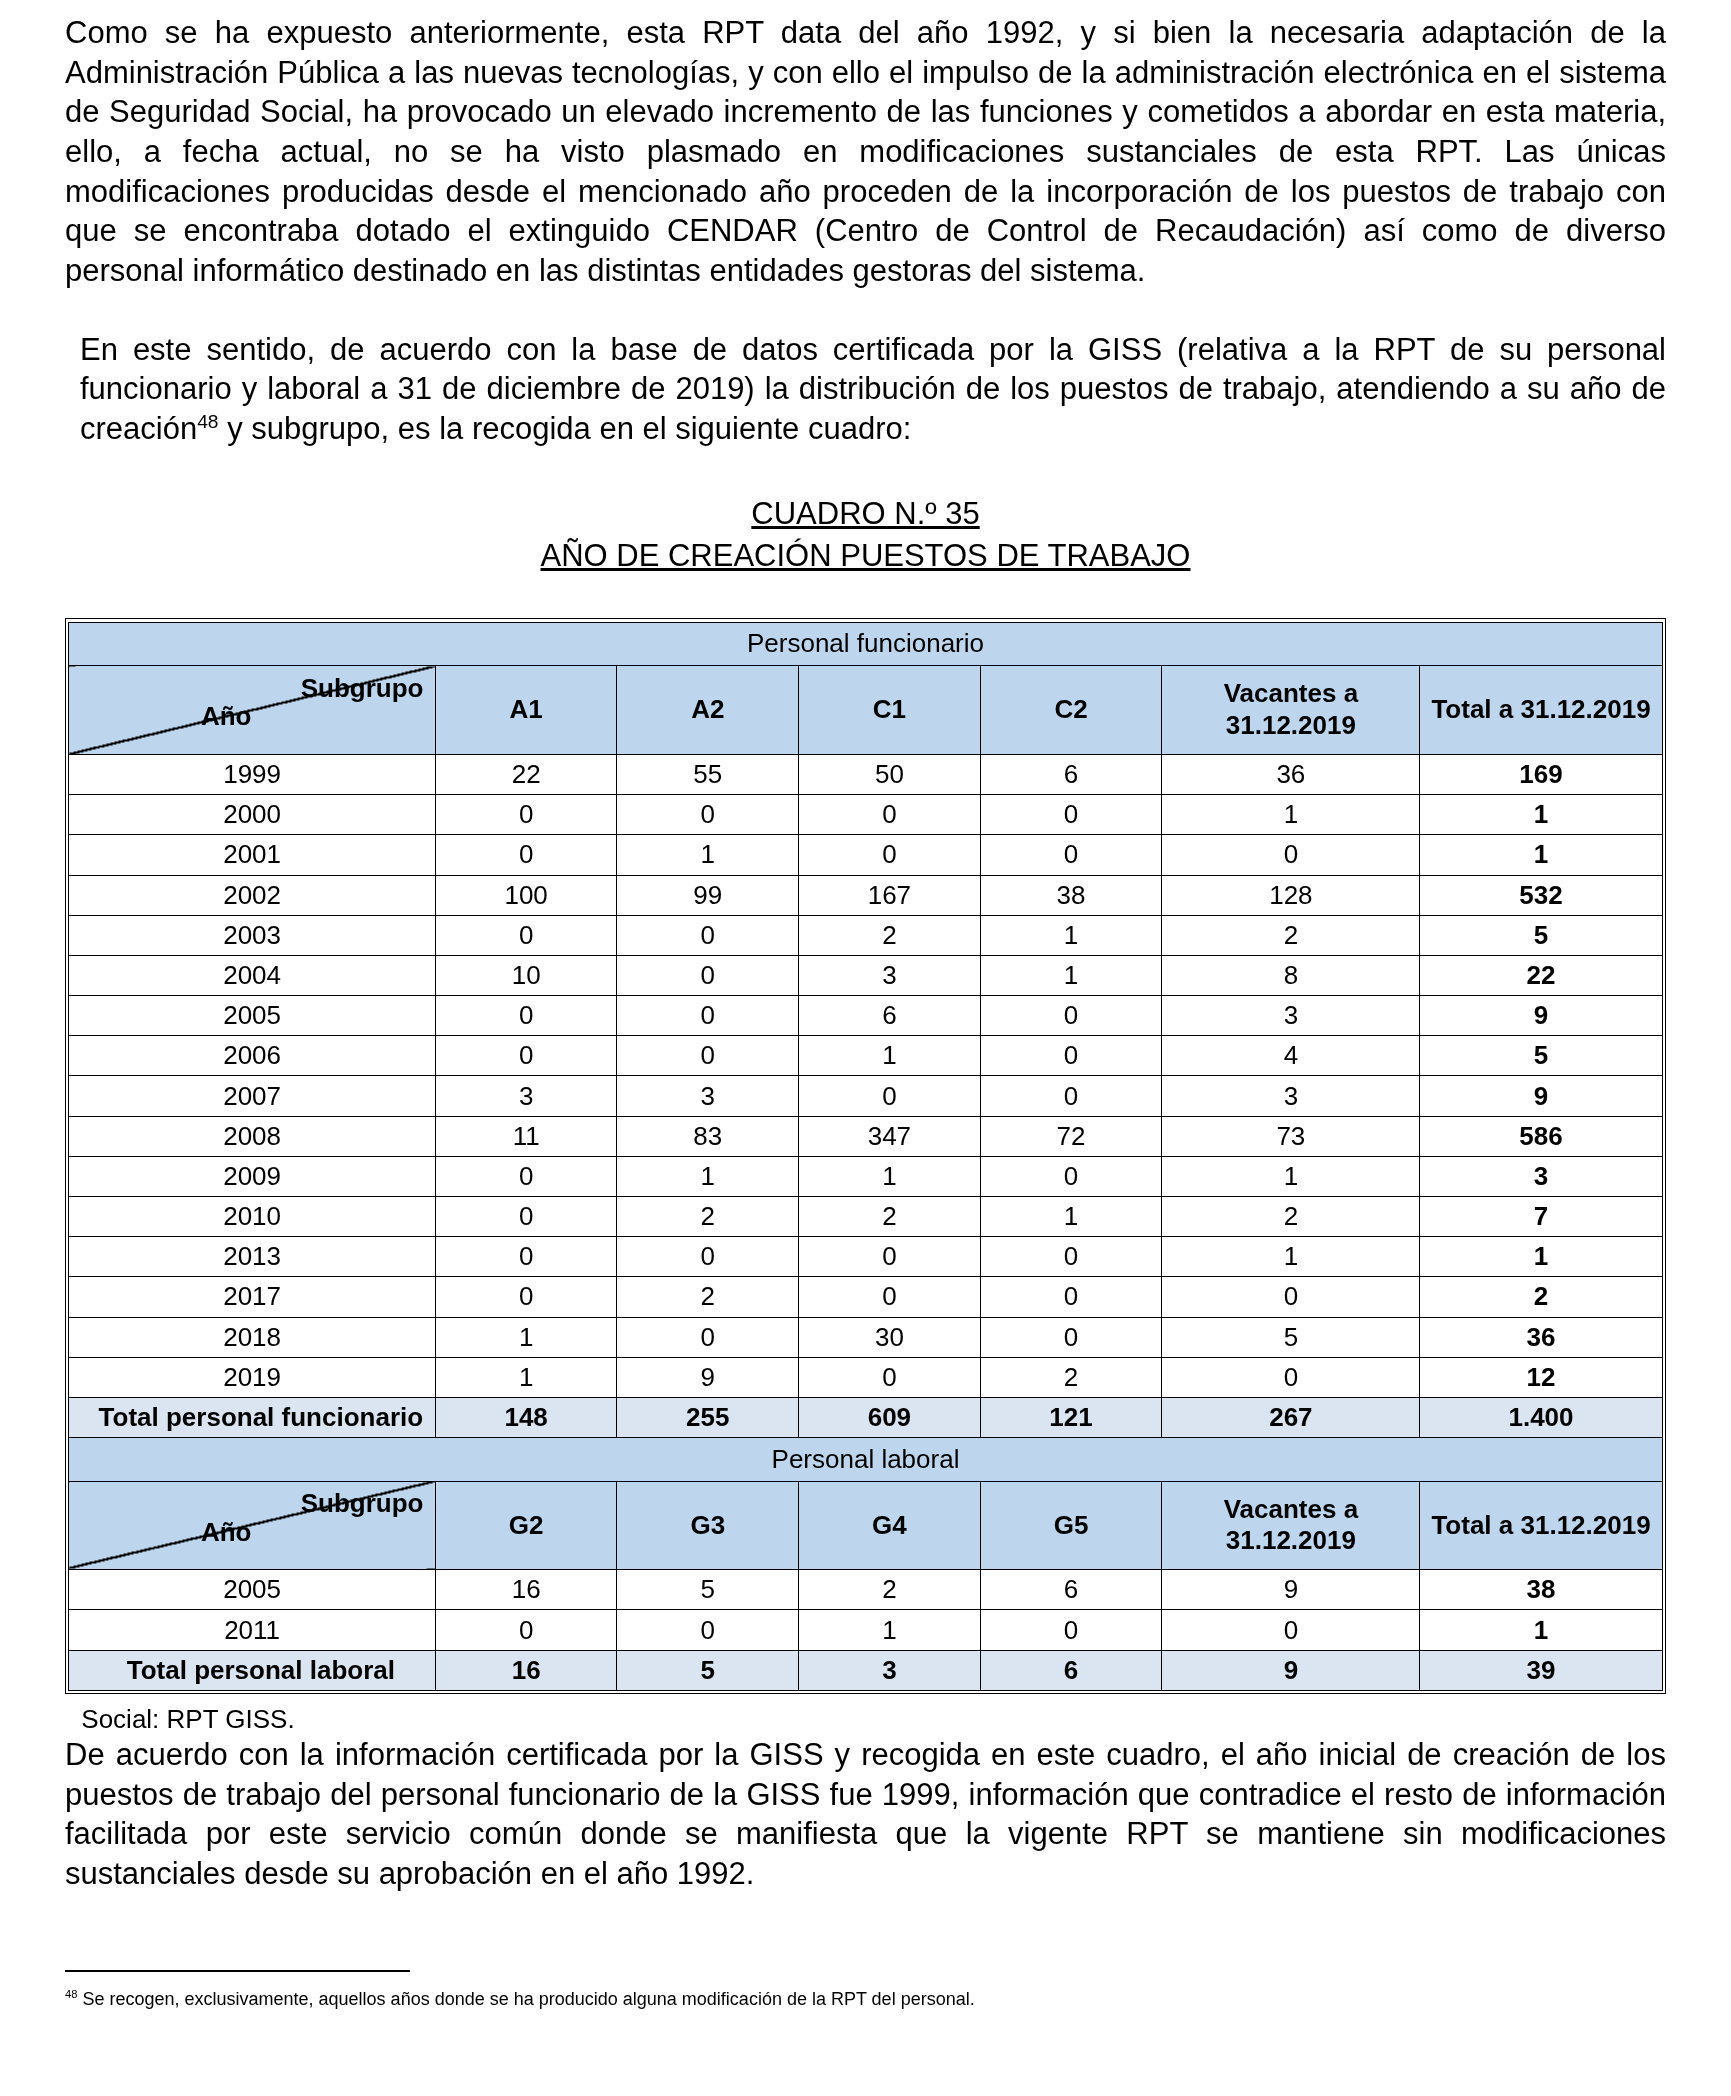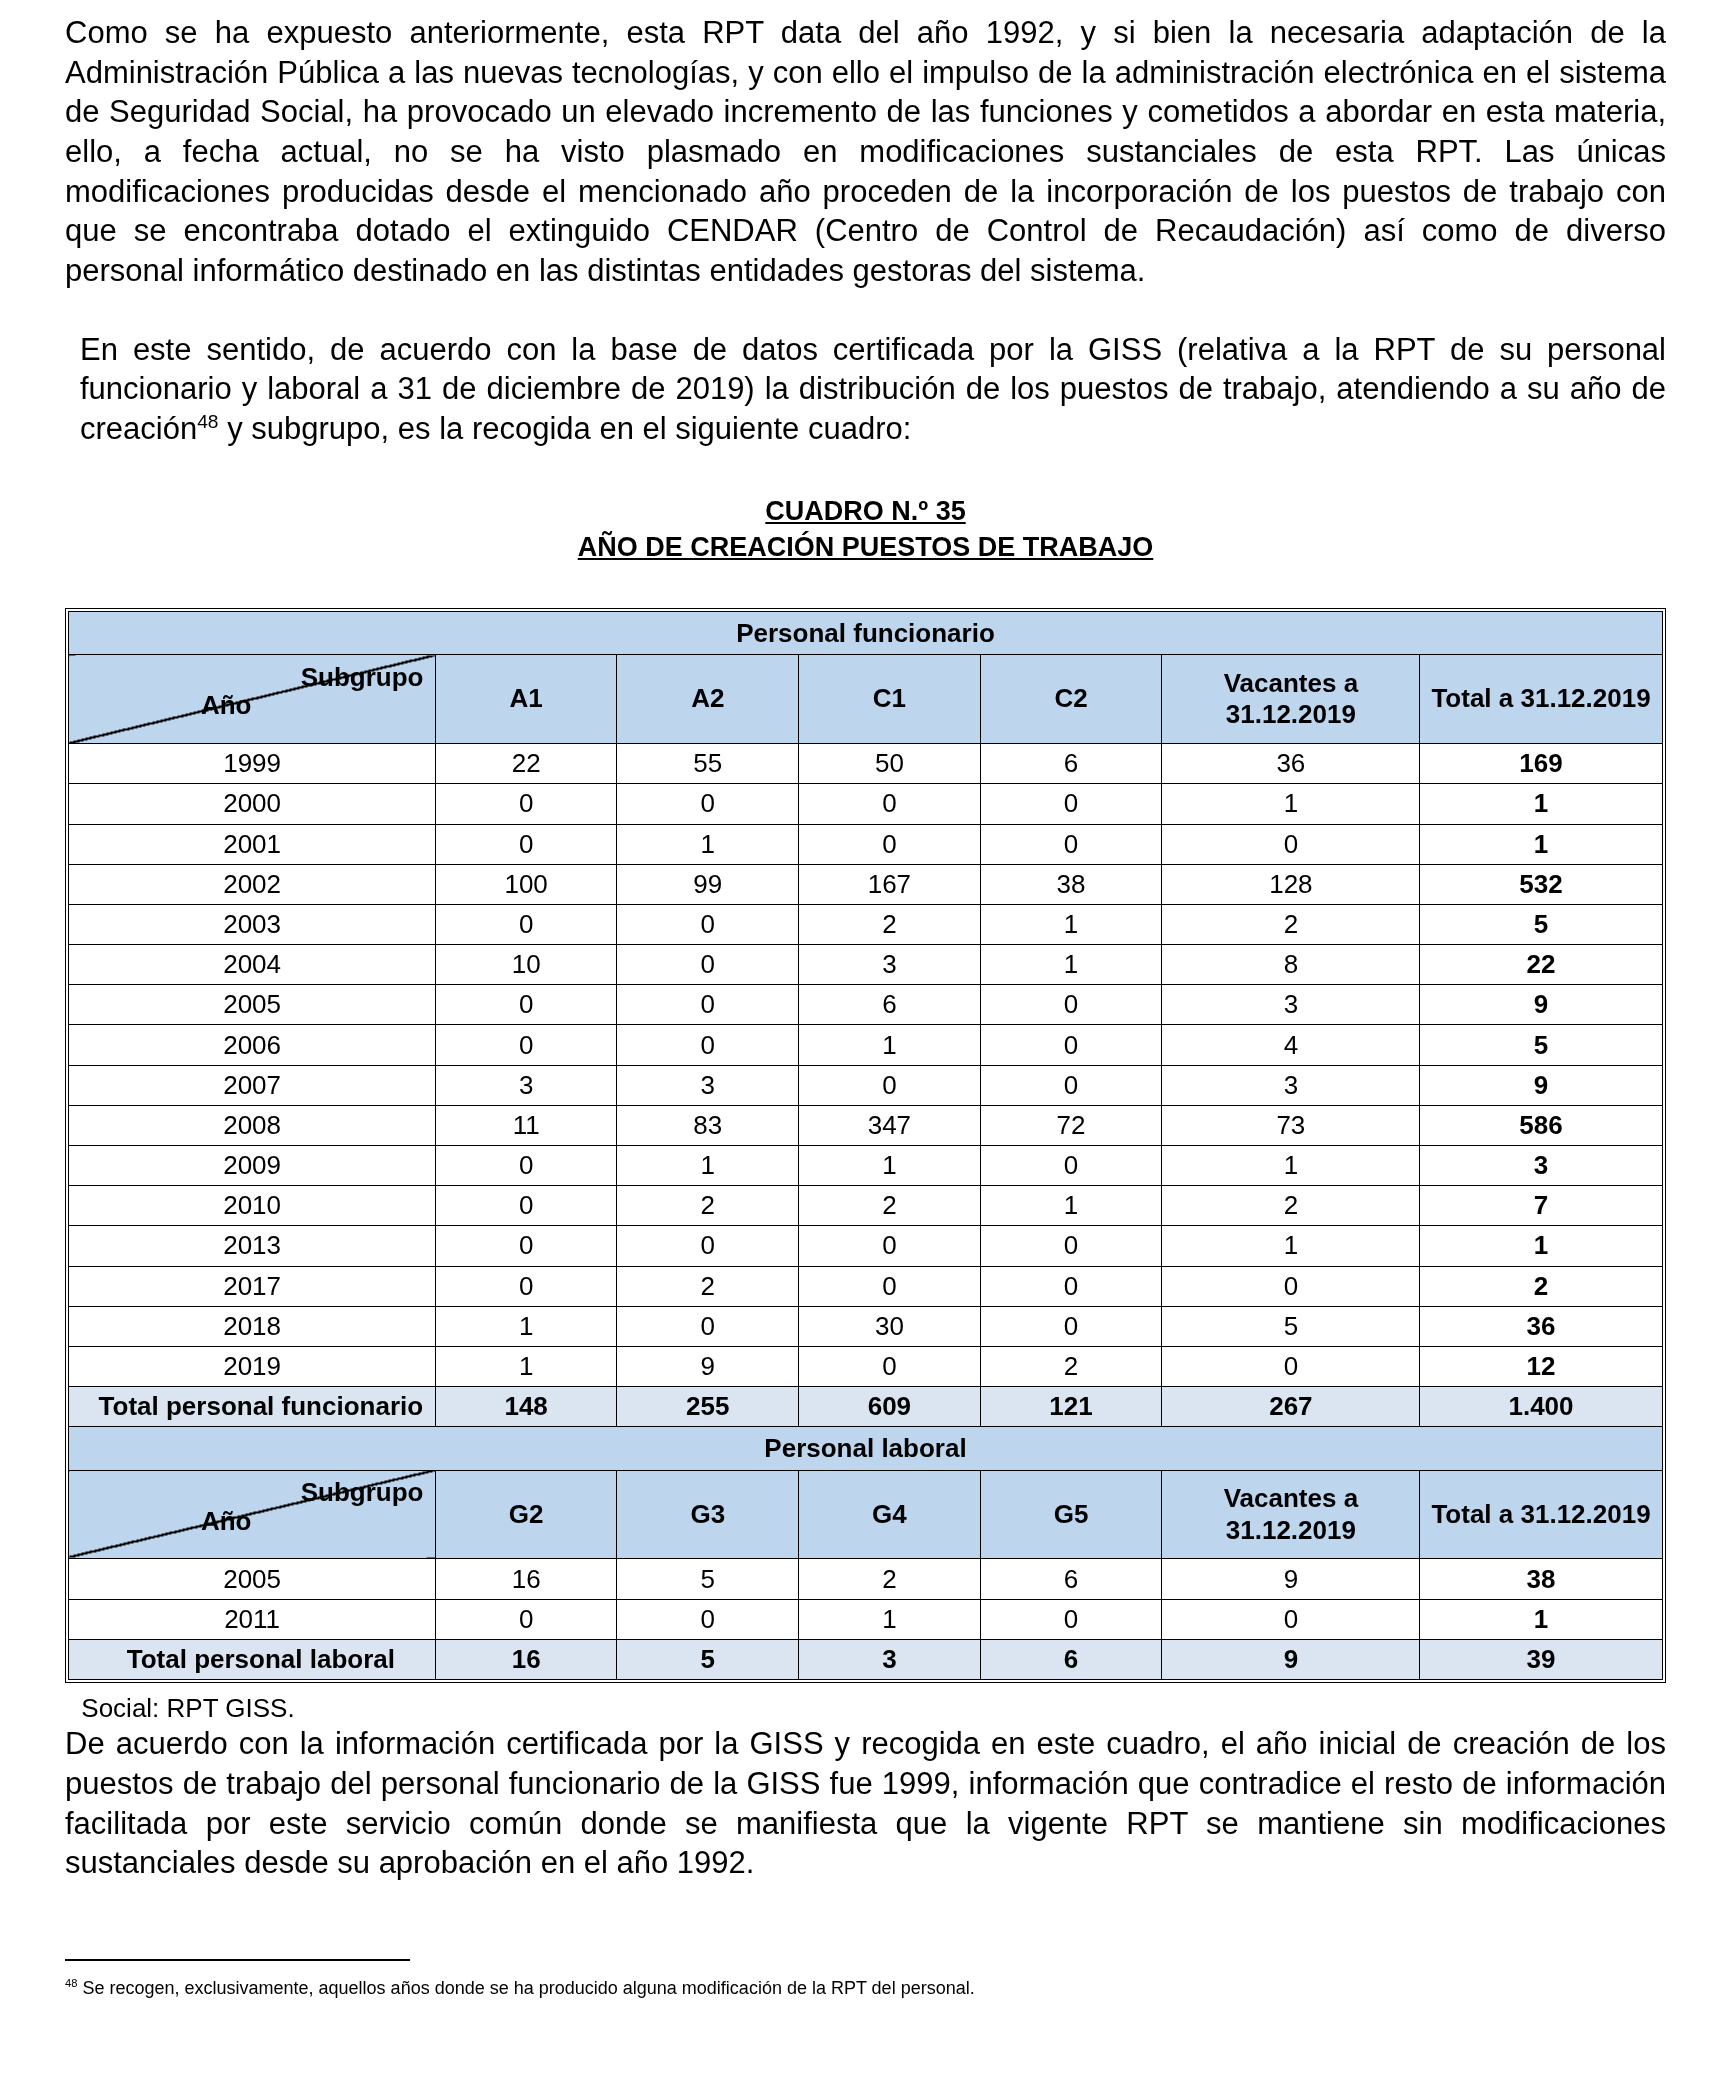--- a/index.html
+++ b/index.html
@@ -25,22 +25,22 @@
     margin:0 0 39px 0;
   }
   p.body-text.no-bottom{margin-bottom:0;margin-left:15px;}
   sup.fn-ref{
     font-size:0.62em;
     vertical-align:super;
     line-height:0;
   }
   .table-title{
     text-align:center;
-    font-weight:bold;
-    font-size:27px;
+    font-weight:normal;
+    font-size:31px;
     margin:44px 0 42px 0;
   }
   .title-line{
     text-decoration:underline;
     line-height:1.35;
   }
   .table-outer{
     border:1.6px solid #000;
     padding:2.4px;
   }
@@ -50,21 +50,21 @@
     font-size:26px;
   }
   table.cuadro td{
     border:1.6px solid #000;
     padding:4.1px 6.5px;
     text-align:center;
     vertical-align:middle;
   }
   tr.band-row td{
     background-color:var(--header-bg);
-    font-weight:bold;
+    font-weight:normal;
     padding:5.7px 6.5px;
   }
   tr.header-row td{
     background-color:var(--header-bg);
     font-weight:bold;
     line-height:1.22;
     height:78px;
     padding:4.9px 8.1px;
   }
   td.diag-cell{

